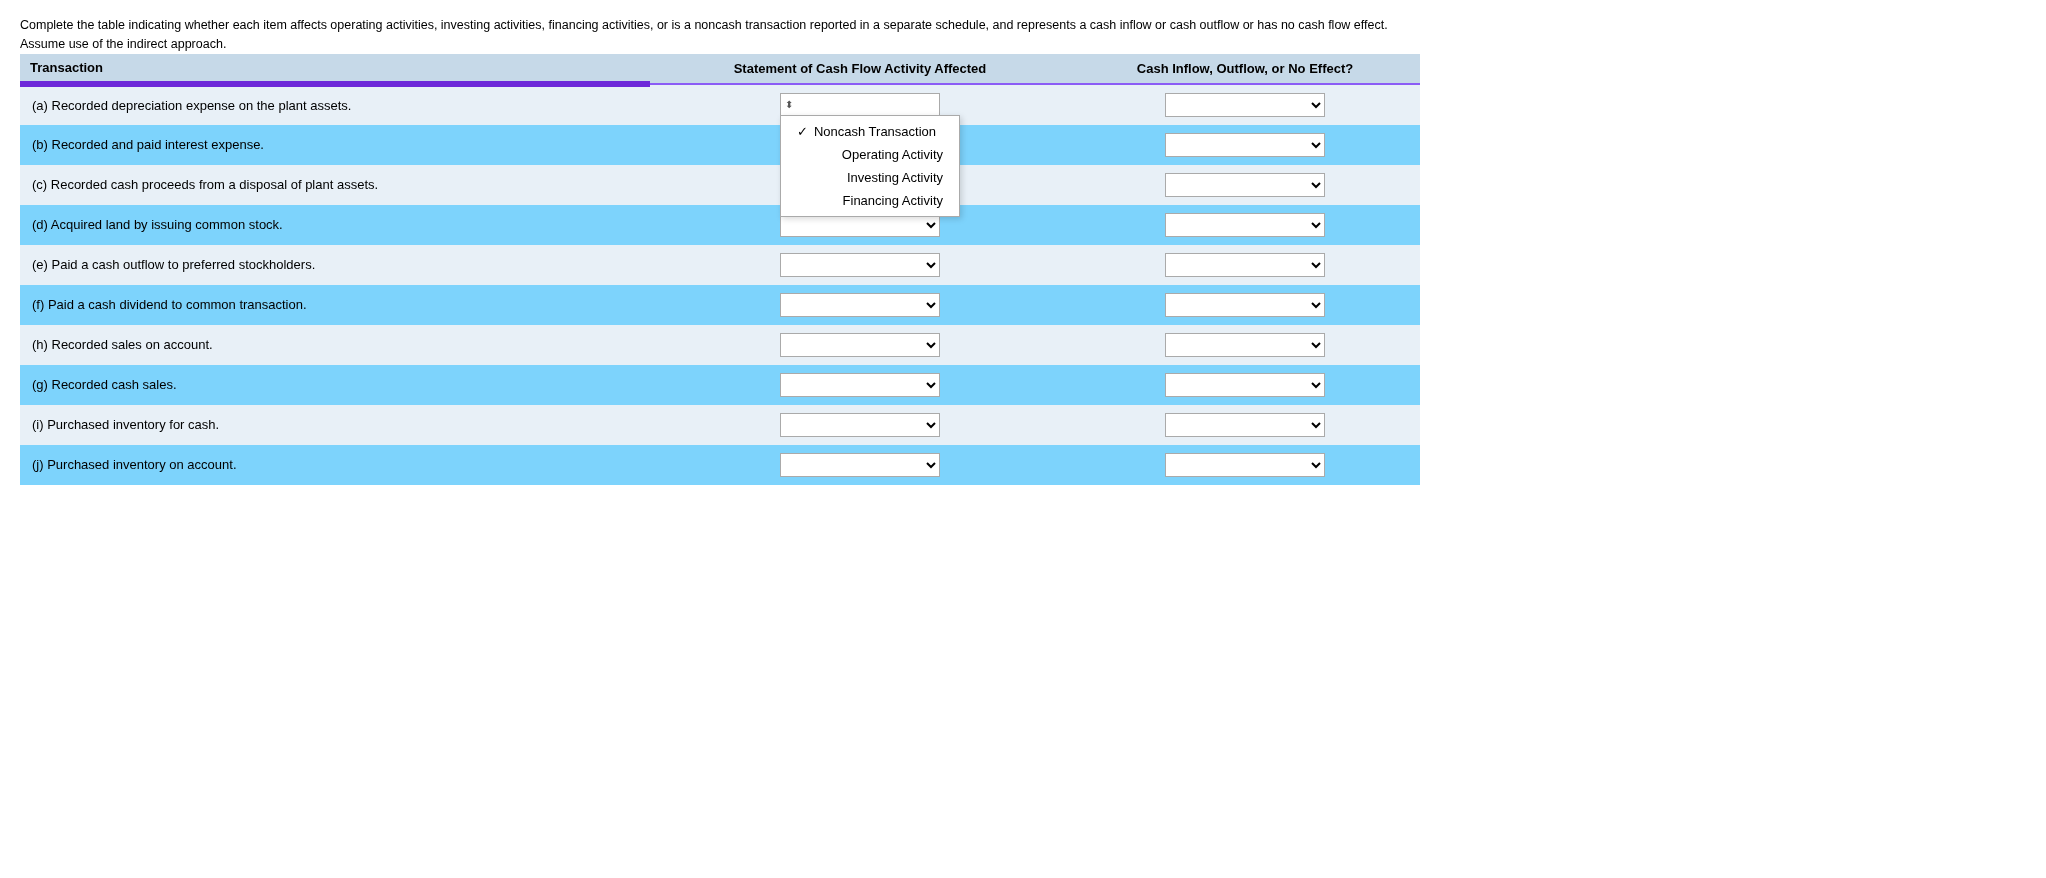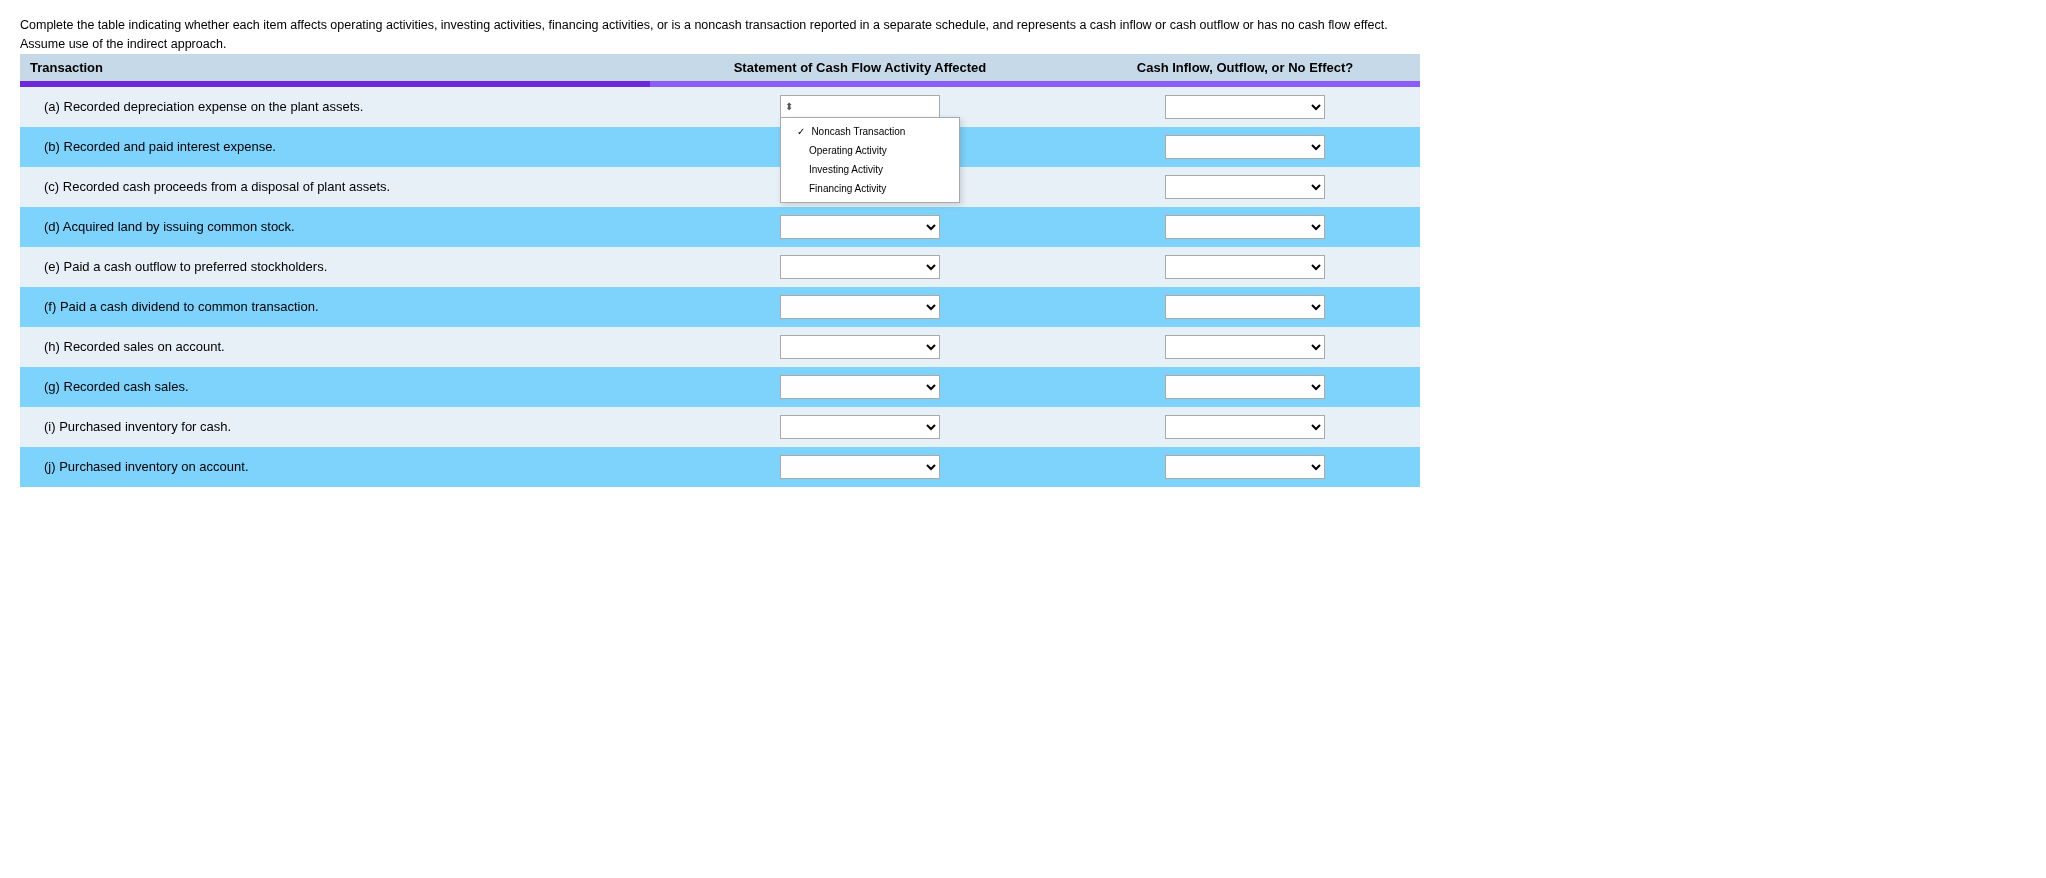--- a/index.html
+++ b/index.html
@@ -24,21 +24,21 @@
     table {
       width: 100%;
       border-collapse: collapse;
     }
     thead tr th {
       background: #c6d9e8;
       font-weight: bold;
       font-size: 13px;
       padding: 6px 10px;
       text-align: left;
-      border-bottom: 6px solid #8b5cf6;
+      border-bottom: 2px solid #8b5cf6;
     }
     thead tr th:first-child {
       border-bottom: 6px solid #6d28d9;
       width: 45%;
     }
     thead tr th:nth-child(2) {
       width: 30%;
       text-align: center;
     }
     thead tr th:nth-child(3) {
@@ -50,21 +50,21 @@
     }
     tbody tr:nth-child(odd) {
       background: #e8f0f7;
     }
     tbody tr td {
       padding: 8px 10px;
       vertical-align: middle;
       font-size: 13px;
     }
     tbody tr td:first-child {
-      padding-left: 24px;
+      padding-left: 12px;
     }
     .select-wrap {
       display: flex;
       align-items: center;
       justify-content: center;
     }
     select {
       width: 160px;
       height: 24px;
       border: 1px solid #aaa;
@@ -85,30 +85,31 @@
       left: 0;
       background: #fff;
       border: 1px solid #aaa;
       z-index: 100;
       min-width: 180px;
       box-shadow: 2px 2px 6px rgba(0,0,0,0.15);
       padding: 4px 0;
     }
     .dropdown-open .dropdown-item {
       padding: 4px 16px;
-      font-size: 10px;
+      font-size: 13px;
       cursor: pointer;
       white-space: nowrap;
     }
     .dropdown-open .dropdown-item.checked::before {
       content: '✓';
       margin-right: 6px;
     }
     .dropdown-open .dropdown-item:not(.checked) {
       padding-left: 28px;
+      text-align: right;
     }
     .fake-select {
       width: 160px;
       height: 24px;
       border: 1px solid #aaa;
       background: #fff;
       font-size: 12px;
       display: flex;
       align-items: center;
       justify-content: space-between;

